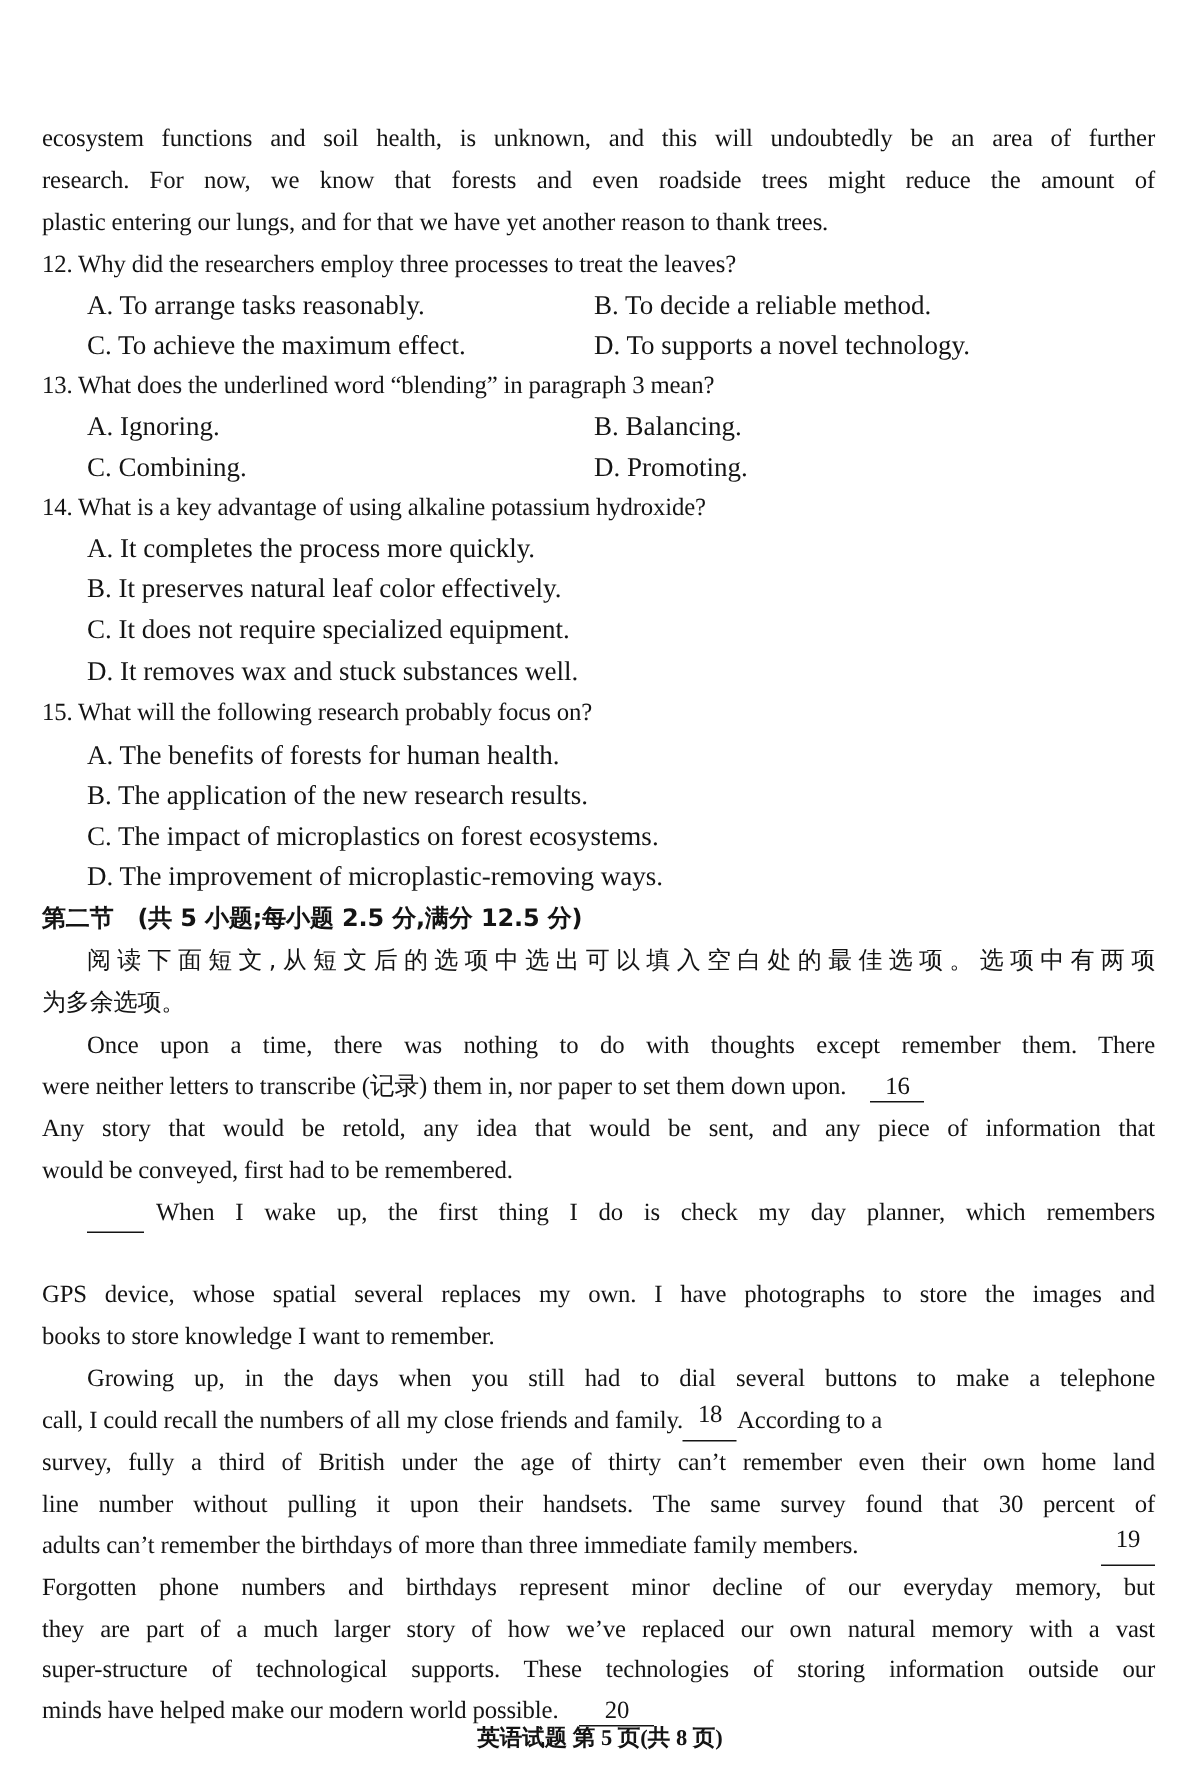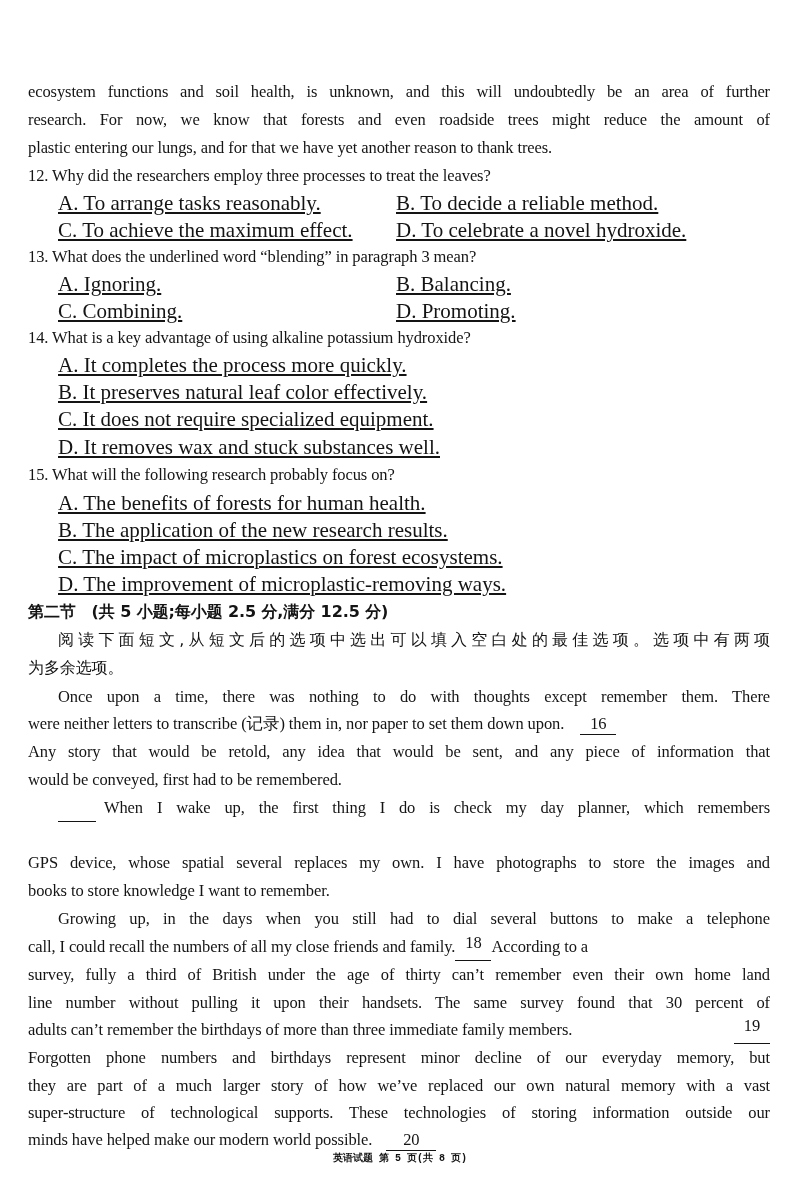--- a/index.html
+++ b/index.html
@@ -8,42 +8,42 @@
       font-family: "Liberation Serif", "DejaVu Serif", serif;
       color: #141414;
     }
     .page { position: absolute; left: 0; top: 0; width: 707px; height: 1179px; }
     .line {
       position: absolute; left: 28px; width: 742px;
       font-size: 16.5px; line-height: 28px; white-space: nowrap;
       letter-spacing: -0.1px;
     }
     .justify { text-align: justify; text-align-last: justify; }
-    .opt { position: absolute; font-size: 21px; line-height: 28px; white-space: nowrap; text-decoration: underline; }
+    .opt { position: absolute; font-size: 18px; line-height: 28px; white-space: nowrap; }
     .cn { font-family: "DejaVu Sans", sans-serif; font-size: 16px; }
     .blank { display: inline-block; border-bottom: 1px solid #141414; min-width: 36px; text-align: center; line-height: 20px; }
     .footer {
       position: absolute; left: 0; width: 800px; top: 1147px; text-align: center;
-      font-family: Liberation Mono, monospace; font-size: 10px; font-weight: bold; line-height: 24px;
+      font-family: Liberation Serif, serif; font-size: 15px; font-weight: bold; line-height: 24px;
     }
   </style>
 </head>
 <body>
 
 <div class="page">
 
   <div class="line justify" style="top:78px">ecosystem functions and soil health, is unknown, and this will undoubtedly be an area of further</div>
   <div class="line justify" style="top:106px">research. For now, we know that forests and even roadside trees might reduce the amount of</div>
   <div class="line" style="top:134px">plastic entering our lungs, and for that we have yet another reason to thank trees.</div>
 
   <div class="line" style="top:162px">12. Why did the researchers employ three processes to treat the leaves?</div>
   <div class="opt" style="top:189px; left:58px">A. To arrange tasks reasonably.</div>
   <div class="opt" style="top:189px; left:396px">B. To decide a reliable method.</div>
   <div class="opt" style="top:216px; left:58px">C. To achieve the maximum effect.</div>
-  <div class="opt" style="top:216px; left:396px">D. To celebrate a novel hydroxide.</div>
+  <div class="opt" style="top:216px; left:396px">D. To supports a novel technology.</div>
 
   <div class="line" style="top:243px">13. What does the underlined word “blending” in paragraph 3 mean?</div>
   <div class="opt" style="top:270px; left:58px">A. Ignoring.</div>
   <div class="opt" style="top:270px; left:396px">B. Balancing.</div>
   <div class="opt" style="top:297px; left:58px">C. Combining.</div>
   <div class="opt" style="top:297px; left:396px">D. Promoting.</div>
 
   <div class="line" style="top:324px">14. What is a key advantage of using alkaline potassium hydroxide?</div>
   <div class="opt" style="top:351px; left:58px">A. It completes the process more quickly.</div>
   <div class="opt" style="top:378px; left:58px">B. It preserves natural leaf color effectively.</div>

